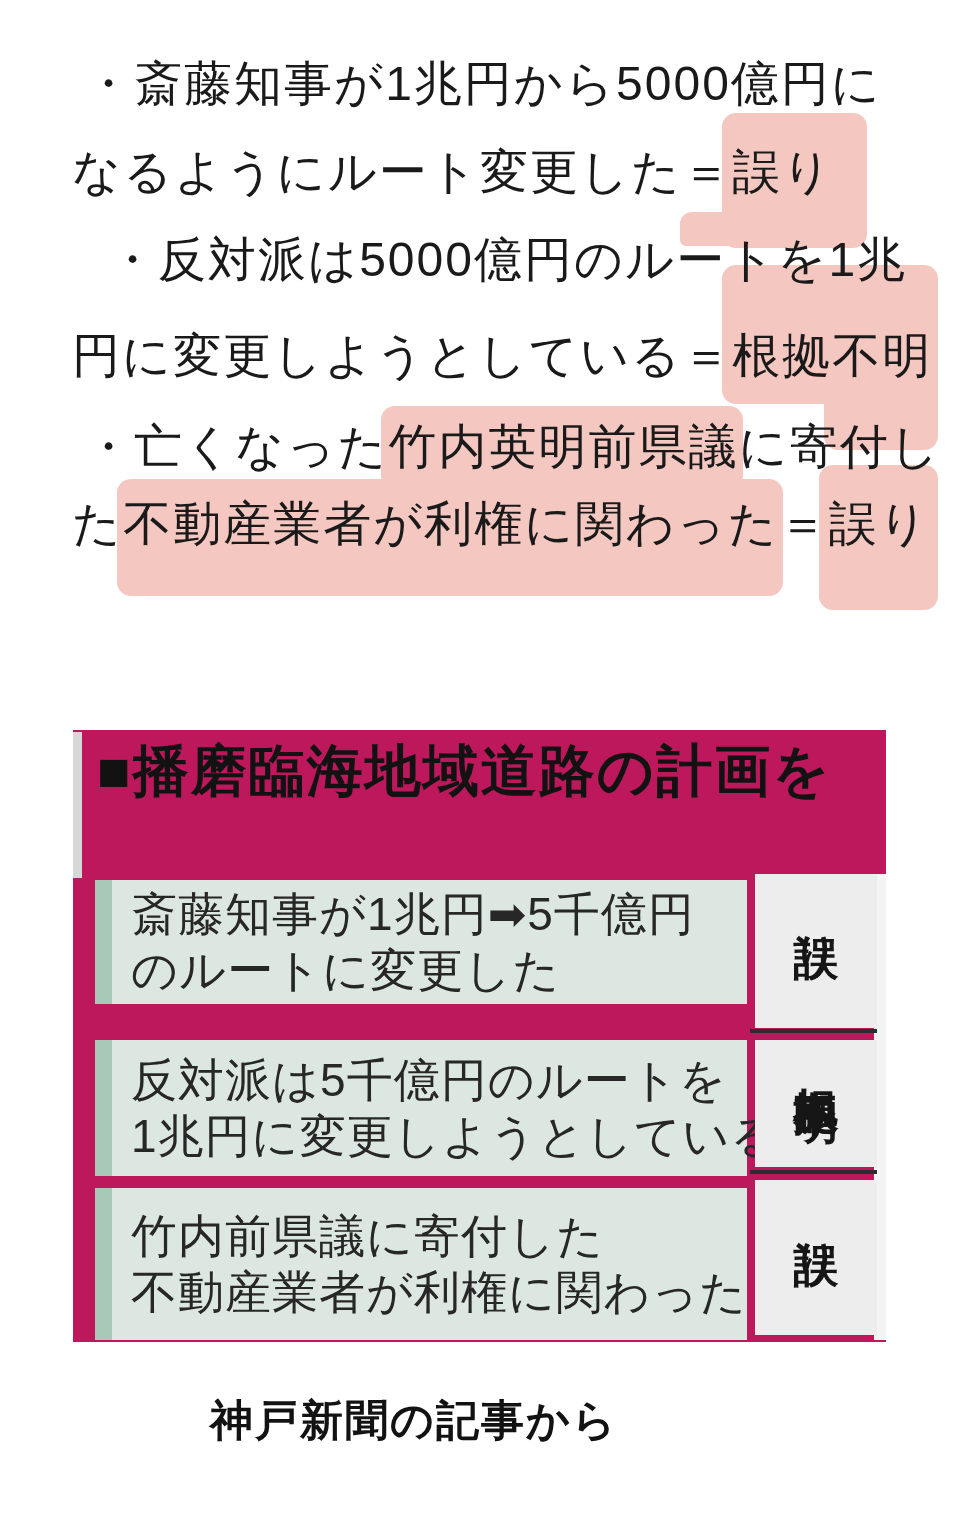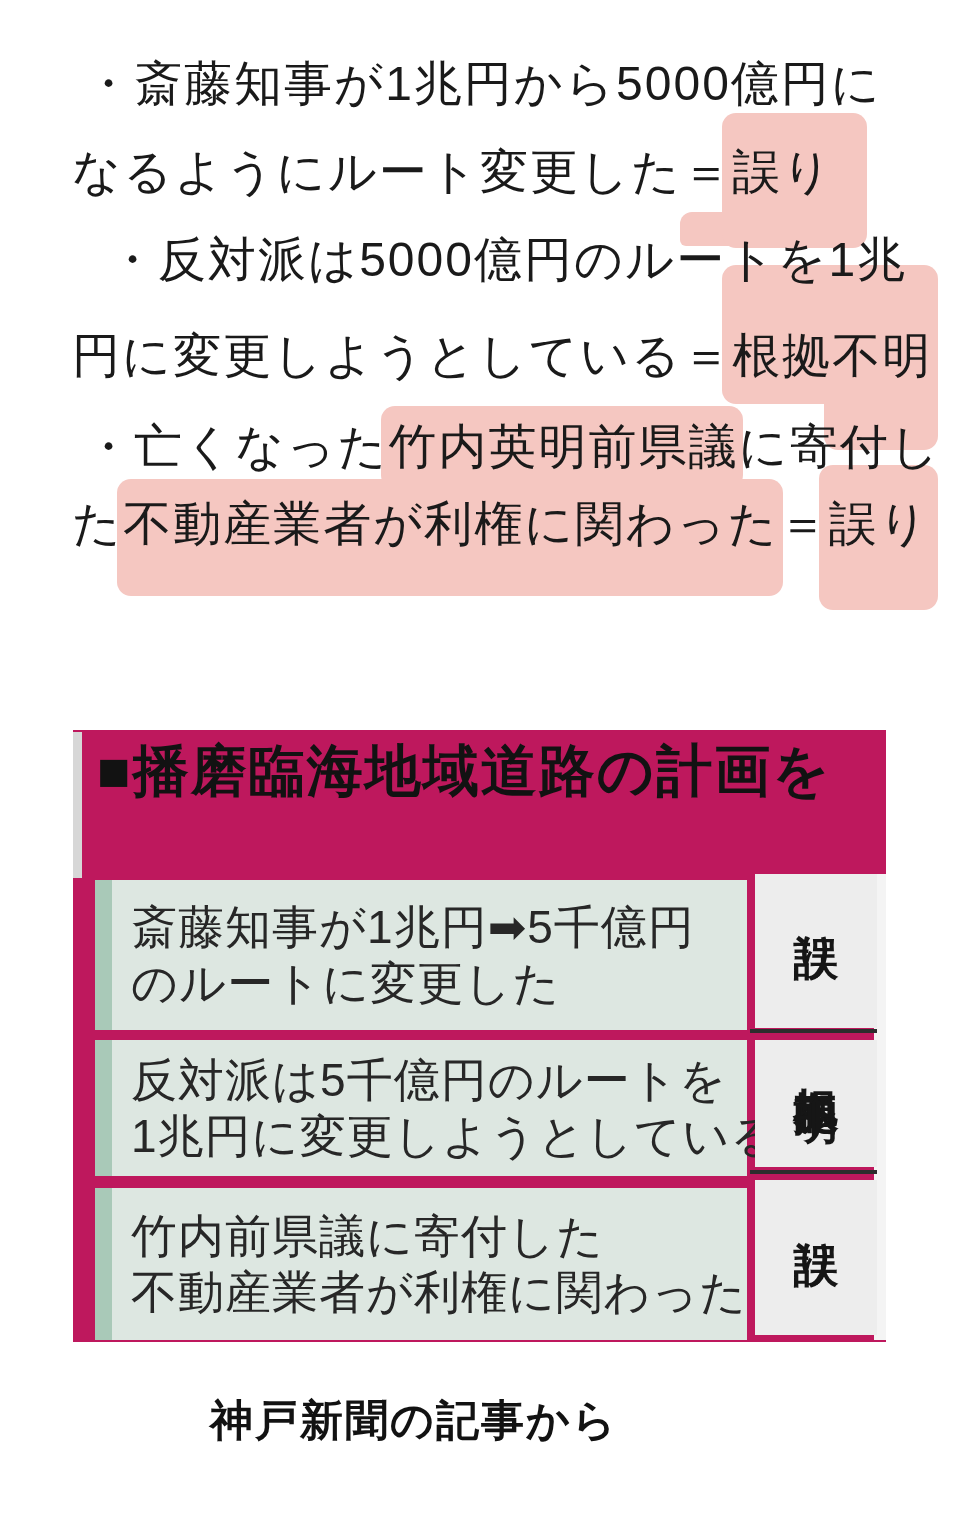--- a/index.html
+++ b/index.html
@@ -111,21 +111,21 @@
     padding-left:19px;
   }
   .claim-line{
     font-size:46px;
     line-height:56px;
     font-weight:500;
     letter-spacing:1px;
     color:#272727;
     white-space:nowrap;
   }
-  .accent.r1,.claim.r1{top:150px;height:150px;}
+  .accent.r1,.claim.r1{top:150px;height:124px;}
   .accent.r2,.claim.r2{top:310px;height:136px;}
   .accent.r3,.claim.r3{top:458px;height:152px;}
 
   .verdict{
     position:absolute;
     left:682px;width:122px;
     background:var(--verdict-gray);
     display:flex;
     align-items:center;
     justify-content:center;

